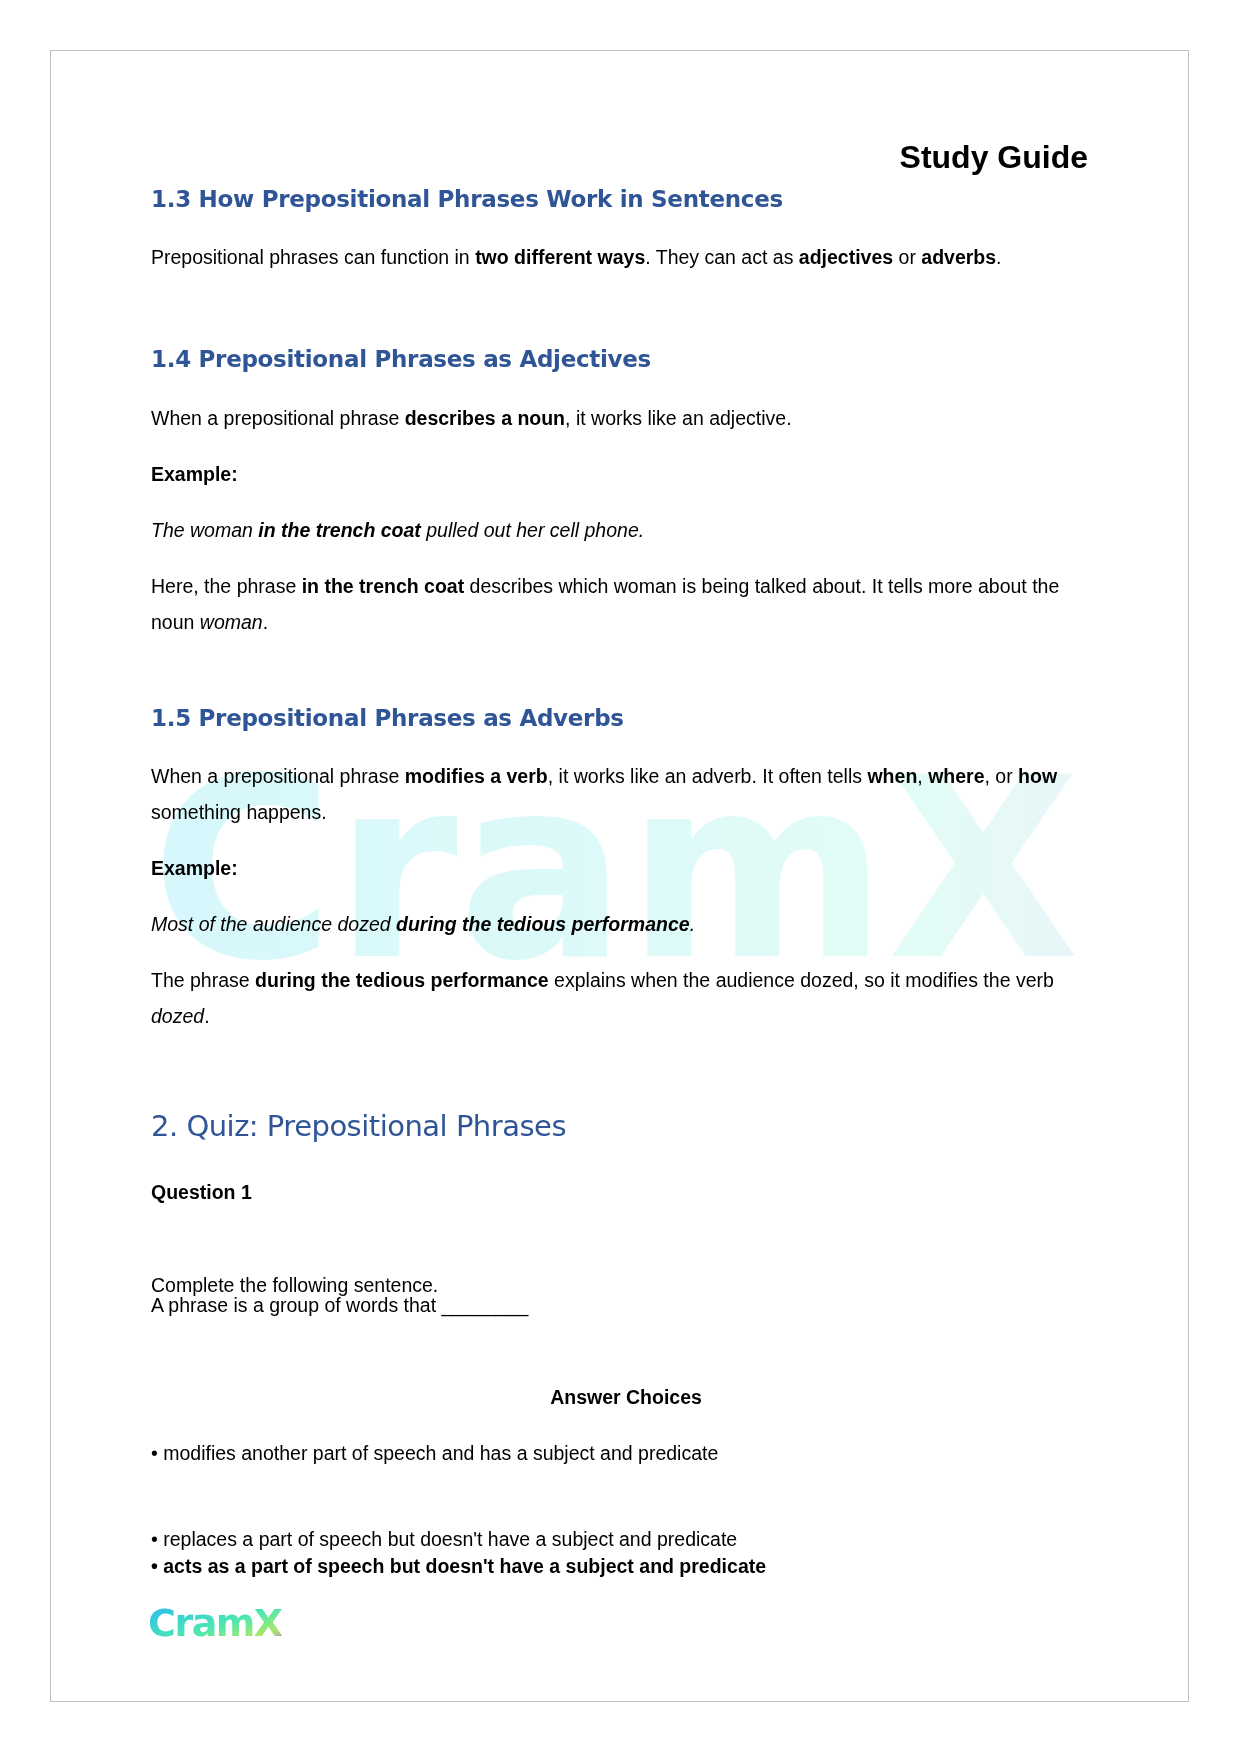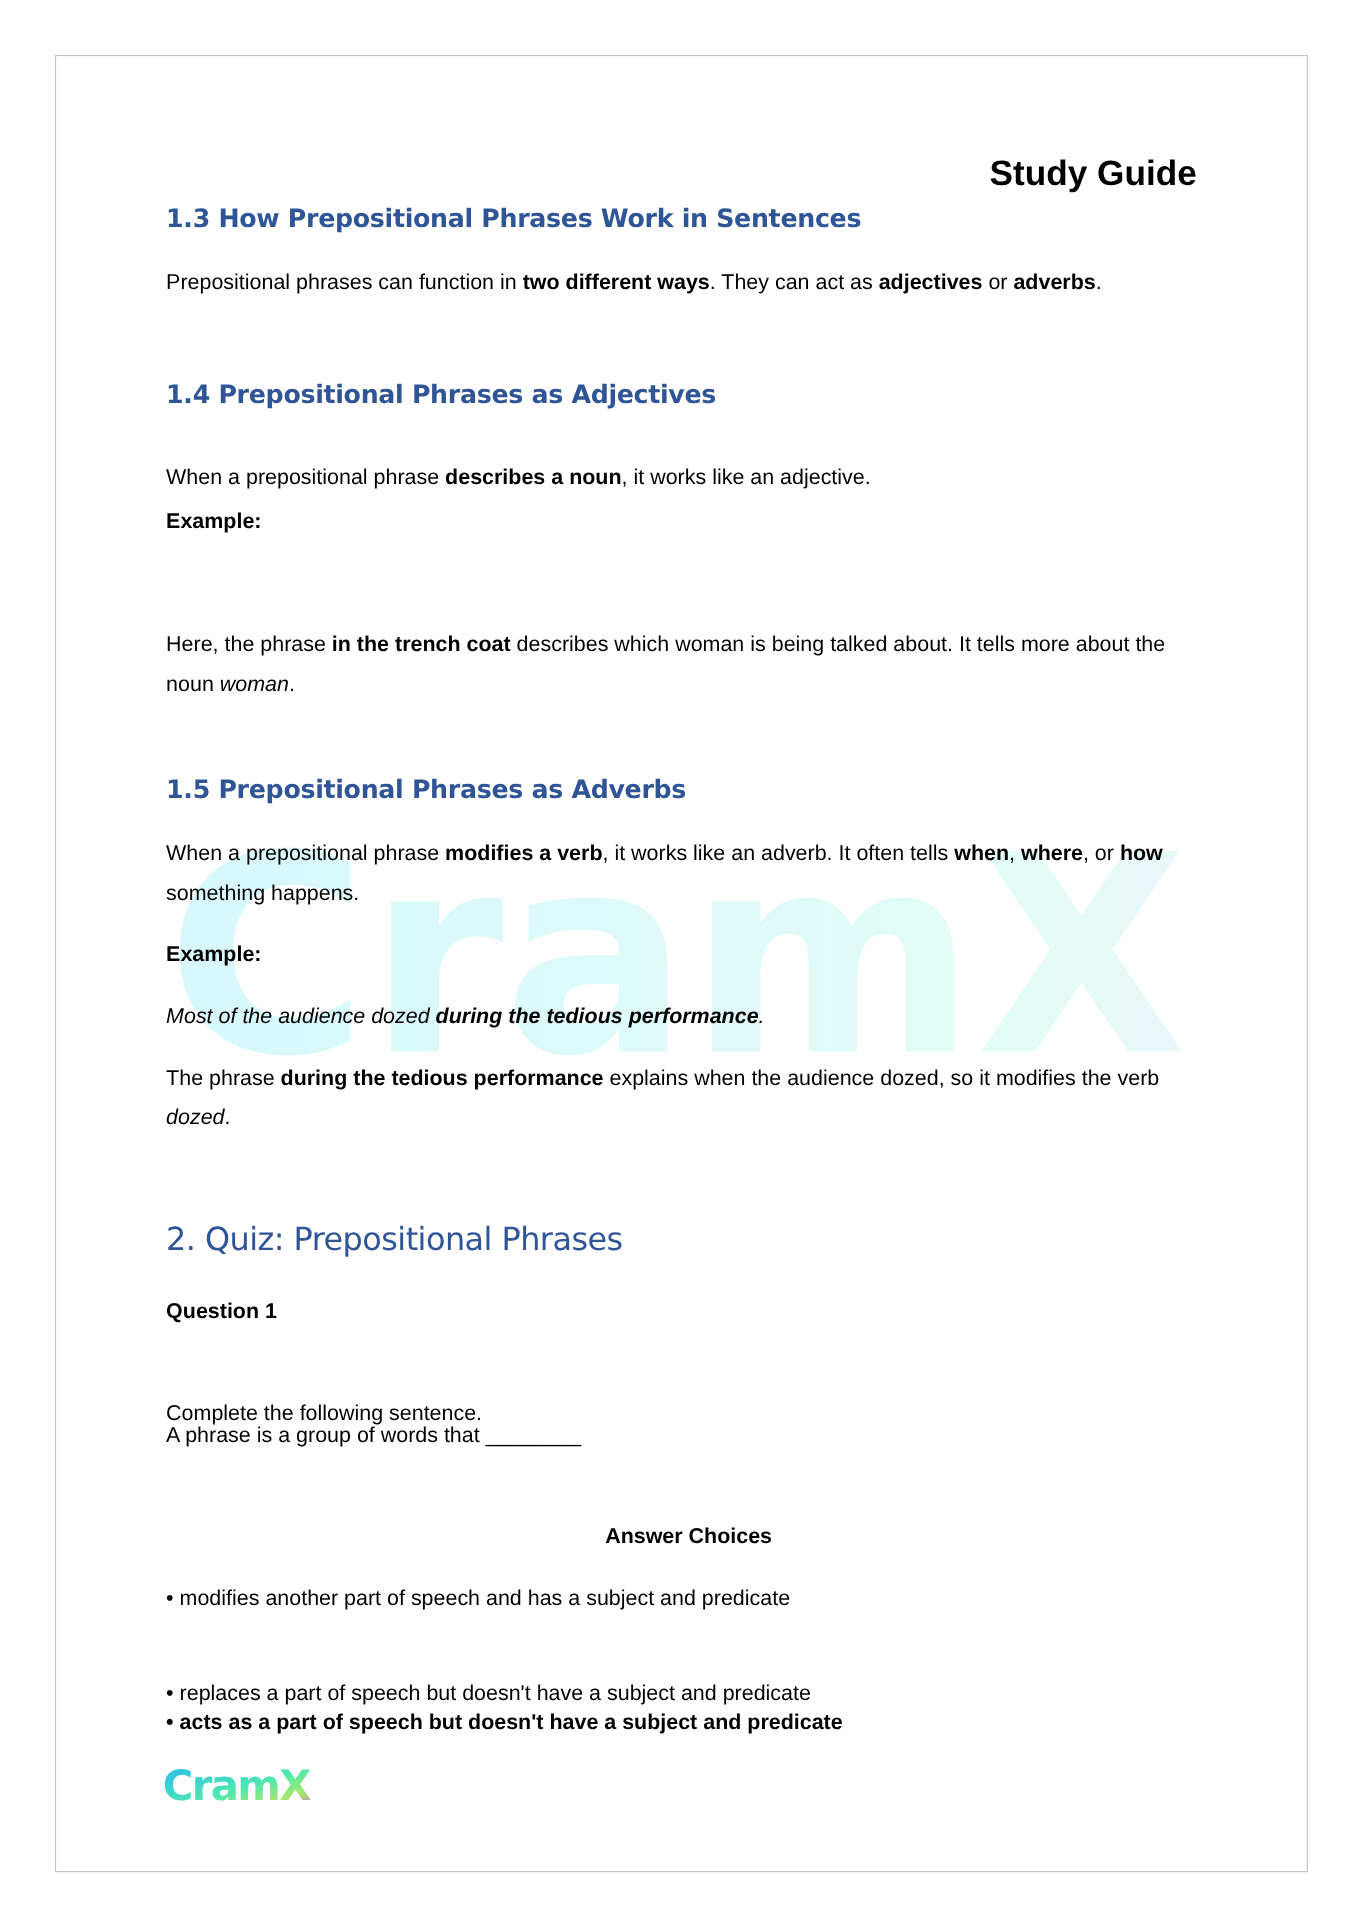--- a/index.html
+++ b/index.html
@@ -30,22 +30,23 @@
     <text x="0" y="200" font-family="DejaVu Sans, sans-serif" font-weight="bold" font-size="250" fill="url(#wm)" opacity="0.75">CramX.ai</text>
   </svg>
 
   <div class="content">
     <h1 class="doc-title">Study Guide</h1>
 
     <h2 class="h2" style="top:135px;">1.3 How Prepositional Phrases Work in Sentences</h2>
     <p class="p" style="top:188px;"><span>Prepositional phrases can function in </span><b>two different ways</b><span>. They can act as </span><b>adjectives</b><span> or </span><b>adverbs</b><span>.</span></p>
 
     <h2 class="h2" style="top:295px;">1.4 Prepositional Phrases as Adjectives</h2>
-    <p class="p" style="top:349px;margin-top:16px;"><span>When a prepositional phrase </span><b>describes a noun</b><span>, it works like an adjective.</span></p>
+    <p class="p" style="top:349px;"><span>When a prepositional phrase </span><b>describes a noun</b><span>, it works like an adjective.</span></p>
     <p class="p" style="top:405px;"><b>Example:</b></p>
+    <p class="p" style="top:461px; font-style:italic;"><span>The woman </span><b>in the trench coat</b><span> pulled out her cell phone.</span></p>
     <p class="p" style="top:517px;"><span>Here, the phrase </span><b>in the trench coat</b><span> describes which woman is being talked about. It tells more about the noun </span><i>woman</i><span>.</span></p>
 
     <h2 class="h2" style="top:654px;">1.5 Prepositional Phrases as Adverbs</h2>
     <p class="p" style="top:707px;"><span>When a prepositional phrase </span><b>modifies a verb</b><span>, it works like an adverb. It often tells </span><b>when</b><span>, </span><b>where</b><span>, or </span><b>how</b><span> something happens.</span></p>
     <p class="p" style="top:799px;"><b>Example:</b></p>
     <p class="p" style="top:855px; font-style:italic;"><span>Most of the audience dozed </span><b>during the tedious performance</b><span>.</span></p>
     <p class="p" style="top:911px;"><span>The phrase </span><b>during the tedious performance</b><span> explains when the audience dozed, so it modifies the verb </span><i>dozed</i><span>.</span></p>
 
     <h2 class="h1" style="top:1058px;">2. Quiz: Prepositional Phrases</h2>
     <p class="p" style="top:1123px;"><b>Question 1</b></p>

